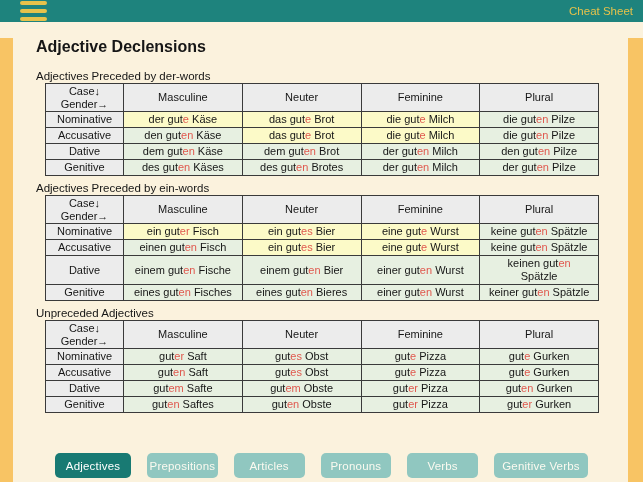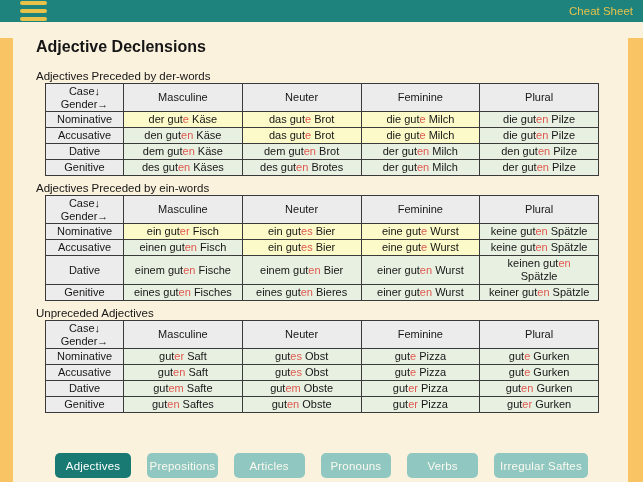--- a/index.html
+++ b/index.html
@@ -207,16 +207,16 @@
             </tr>
           </tbody>
         </table>
       </div>
     <nav id="nav" class="nav-row">
         <button class="active">Adjectives</button>
         <button class="">Prepositions</button>
         <button class="">Articles</button>
         <button class="">Pronouns</button>
         <button class="">Verbs</button>
-        <button class="">Irregular Saftes</button>
+        <button class="">Genitive Verbs</button>
       </nav>
   </main>
 </div>
 
 </body></html>

